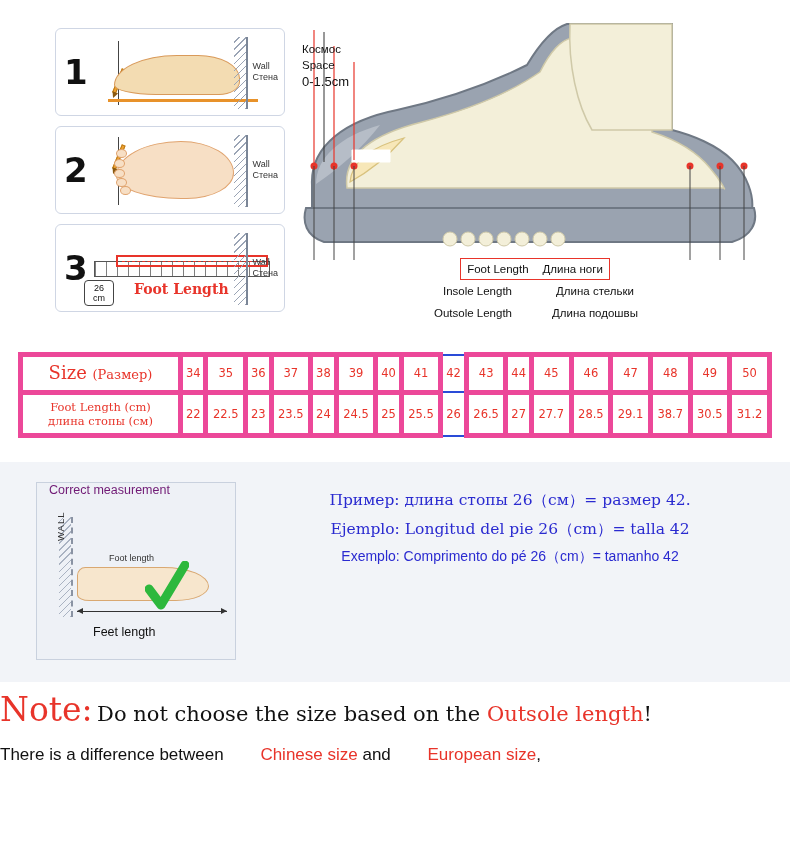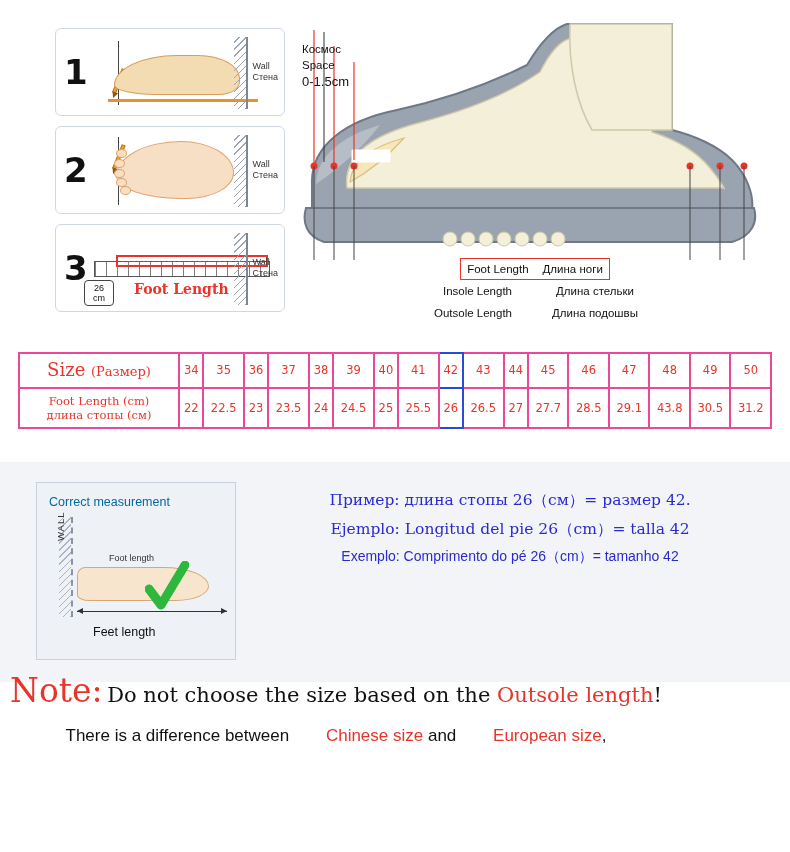--- a/index.html
+++ b/index.html
@@ -104,42 +104,42 @@
   .meas-row .ru { width: 150px; text-align: center; }
   .meas-row.boxed { border: 1.6px solid #e8342a; display: inline-flex; padding: 1px 6px; }
 
   
   .table-wrap { position: absolute; left: 18px; top: 352px; width: 754px; }
   table.size {
     border-collapse: collapse; width: 754px;
     font-family: "DejaVu Sans", sans-serif;
   }
   table.size td, table.size th {
-    border: 2px solid #ec4899; text-align: center; color: #e8342a;
+    border: 5px solid #ec4899; text-align: center; color: #e8342a;
     font-size: 11.5px; padding: 5px 0; background: #fff; font-weight: normal;
   }
   td.rowhead {
     width: 160px; font-family: "DejaVu Serif", serif; font-weight: bold;
     line-height: 1.25; font-size: 13px;
   }
   td.rowhead .sub { font-size: 11.5px; font-weight: normal; }
   td.rowhead.size-head { font-size: 18px; }
   td.rowhead.size-head .par { font-size: 13px; }
   td.hl { border: 2.5px solid #2a4bd7 !important; color: #e8342a; }
 
   
   .example-band {
     position: absolute; left: 0; top: 462px; width: 790px; height: 220px;
     background: #f2f4f8;
   }
   .cm-box {
     position: absolute; left: 36px; top: 20px; width: 200px; height: 178px;
     background: #eef1f6; border: 1px solid #c9d1de;
   }
-  .cm-title { position: absolute; left: 12px; top: 12px; font-size: 12.5px; color: #0369a1; }
+  .cm-title { position: absolute; left: 12px; top: 0; font-size: 12.5px; color: #701a75; }
   .cm-wall {
     position: absolute; left: 34px; top: 34px; width: 0; height: 100px;
     border-left: 2px dashed #8a93a3;
   }
   .cm-wall-text {
     position: absolute; left: 18px; top: 58px; font-size: 9.5px; color: #333;
     transform: rotate(-90deg); transform-origin: left top; letter-spacing: 1px;
   }
   .cm-hatch {
     position: absolute; left: 22px; top: 34px; width: 12px; height: 100px;
@@ -174,21 +174,21 @@
     font-family: "DejaVu Serif", serif; font-size: 21px; color: #2a2ad0;
     text-align: center; margin-bottom: 9px; white-space: nowrap;
   }
   .ex-line {
     font-family: "DejaVu Serif", serif; font-size: 15.5px; color: #2a2ad0;
     text-align: center; margin-bottom: 8px; white-space: nowrap;
   }
   .ex-line.sans { font-family: "Liberation Sans", sans-serif; font-size: 14px; }
 
   
-  .note { position: absolute; left: 0; top: 671px; width: 672px; text-align: center; }
+  .note { position: absolute; left: 0; top: 690px; width: 672px; }
   .note-line1 { white-space: nowrap; }
   .note-word {
     font-family: "DejaVu Serif", serif; font-size: 33px; color: #e8342a; font-weight: normal;
   }
   .note-rest { font-family: "DejaVu Serif", serif; font-size: 21px; color: #111; }
   .note-red-inline { font-family: "DejaVu Serif", serif; font-size: 21px; color: #e8342a; }
   .note-line2, .note-line3 {
     font-size: 17px; color: #111; margin-top: 16px; white-space: nowrap;
   }
   .red { color: #e8342a; margin-left: 32px; }
@@ -375,21 +375,21 @@
             <td>24</td>
             <td>24.5</td>
           <td>25</td>
             <td>25.5</td>
             <td class="hl">26</td>
           <td>26.5</td>
             <td>27</td>
             <td>27.7</td>
           <td>28.5</td>
             <td>29.1</td>
-            <td>43.8</td>
+            <td>38.7</td>
           <td>30.5</td>
             <td>31.2</td>
         </tr>
       </tbody>
     </table>
   </div>
 
   <div class="example-band">
 
     <div class="cm-box">

